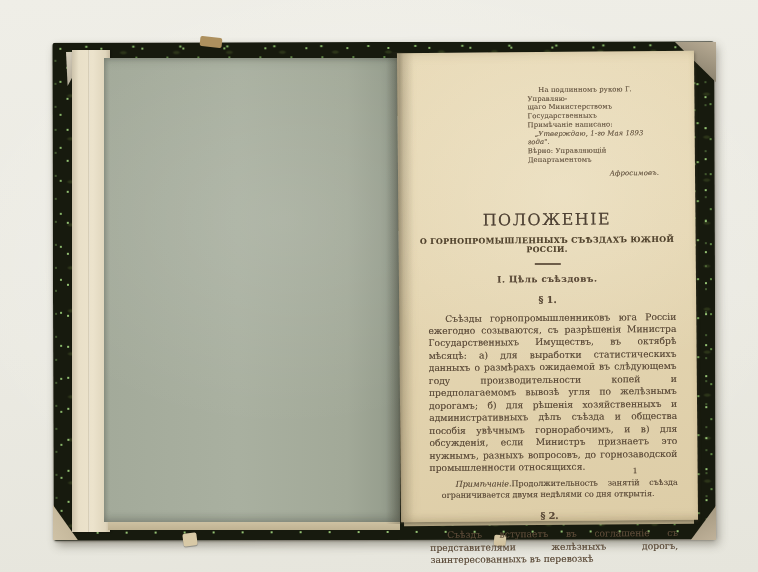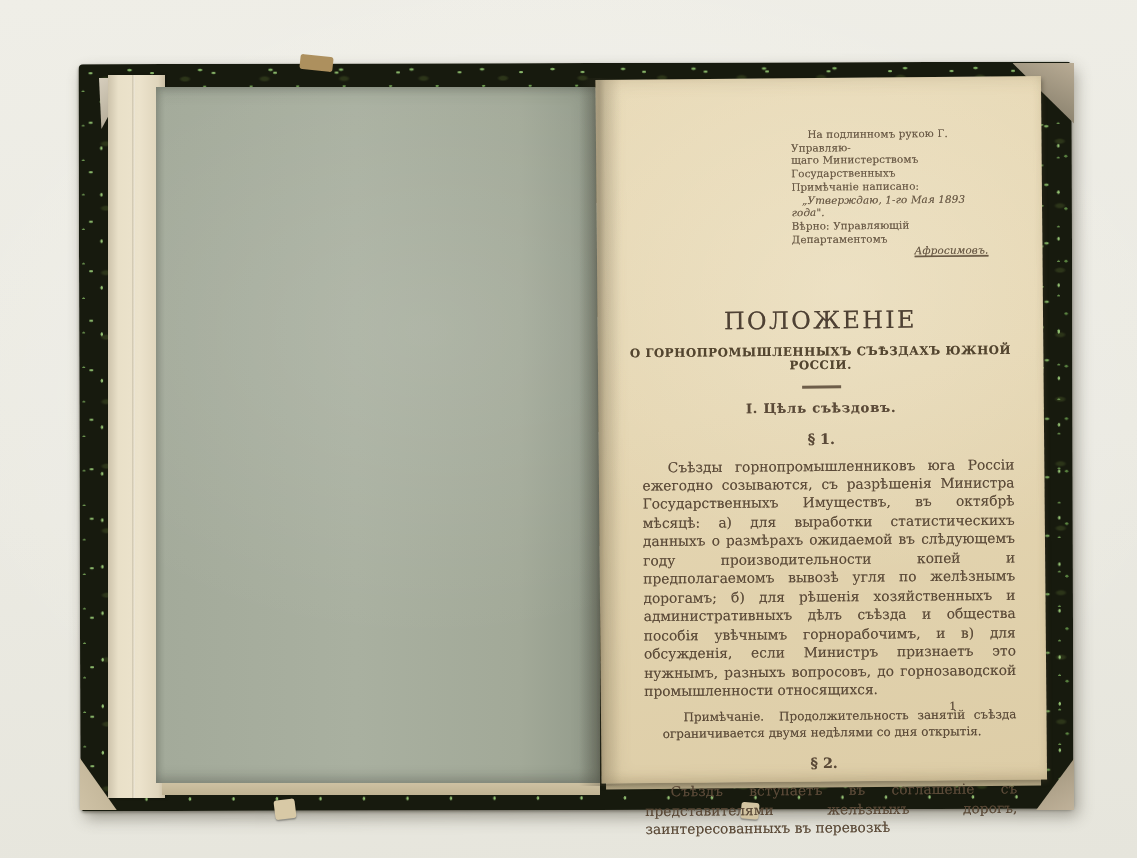--- a/index.html
+++ b/index.html
@@ -81,29 +81,29 @@
     background:
       radial-gradient(300px 260px at 55% 30%, rgba(255,252,240,.25), rgba(0,0,0,0) 75%),
       linear-gradient(168deg,#e9dbb9 0%,#e5d6b2 45%,#ddcda7 100%);
     box-shadow:inset 8px 0 12px rgba(120,100,66,.22), inset 0 -3px 6px rgba(120,100,66,.15), 1px 2px 3px rgba(60,52,36,.4);
     color:#5b4a38;
   }
   .right-page *{text-shadow:0 0 .4px rgba(91,74,56,.55);}
   .approval{margin:34px 36px 0 130px;font-size:6.9px;line-height:8.7px;letter-spacing:.1px;color:#6a5a46;}
   .approval .l1{text-indent:11px;}
   .approval .l4{text-indent:7px;font-style:italic;}
-  .approval .sig{text-align:right;font-style:italic;margin-top:0;text-decoration:underline;}
+  .approval .sig{text-align:right;font-style:italic;margin-top:6px;}
   .title{margin-top:31px;text-align:center;font-size:16px;letter-spacing:1.5px;color:#4e4134;font-weight:normal;}
   .subtitle{margin-top:7px;text-align:center;font-size:7.8px;font-weight:bold;letter-spacing:.4px;color:#53452f;}
   .rule{width:26px;height:1.5px;background:#6d5d49;margin:9px auto 0;}
   .section-heading{margin-top:9px;text-align:center;font-size:8.8px;font-weight:bold;letter-spacing:.5px;}
   .para-mark{margin-top:10px;text-align:center;font-size:9.5px;font-weight:bold;}
   .body-para{margin:7px 20px 0 29px;font-size:9.2px;line-height:12.45px;text-align:justify;text-indent:17px;}
   .note{margin:5px 20px 0 41px;font-size:8px;line-height:11px;text-align:justify;text-indent:14px;}
-  .note .note-label{margin-right:10px;}
+  .note .note-label{font-style:italic;margin-right:0;}
   .page-num{position:absolute;right:60px;bottom:45px;font-size:7.5px;}
 </style>
 </head>
 <body>
 
 <div class="scan">
 
   <div class="cover"></div>
 
   <div class="corner corner-tr"></div>

